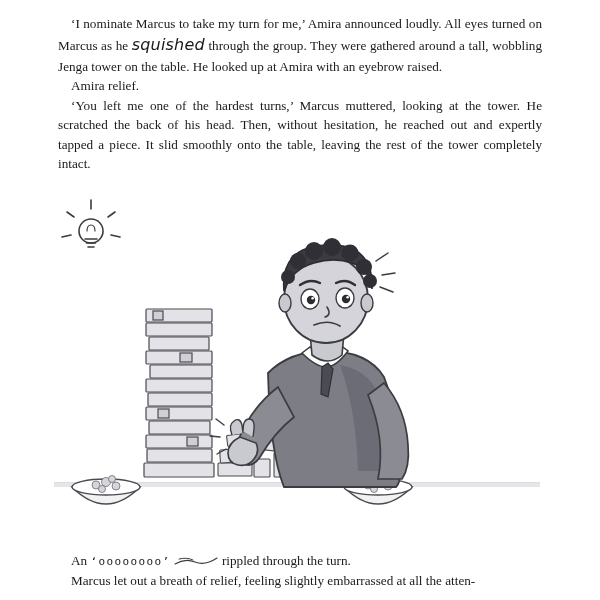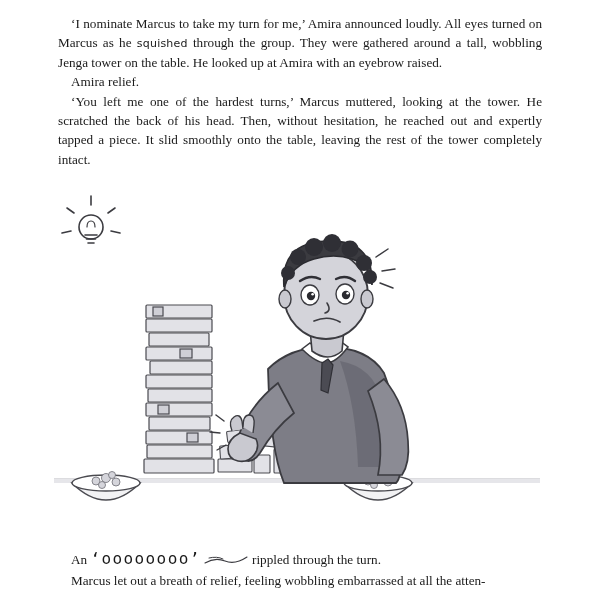--- a/index.html
+++ b/index.html
@@ -29,22 +29,23 @@
   }
   .para {
     margin: 0;
     text-indent: 0;
   }
   .para.indent {
     text-indent: 13px;
   }
   .squished {
     font-family: "DejaVu Sans", sans-serif;
-    font-size: 11px;
+    font-size: 16px;
     letter-spacing: 0.2px;
+    font-style: italic;
   }
   
   .illustration {
     position: relative;
     width: 486px;
     height: 355px;
     margin: 14px 0 0 -4px;
   }
   .illu-svg {
     display: block;
@@ -55,21 +56,21 @@
     left: 58px;
     right: 58px;
     bottom: 10px;
     font-size: 13.2px;
     line-height: 1.47;
     color: #1a1a1a;
   }
   .bottom-block .para.indent { text-indent: 13px; }
   .onomat {
     font-family: "DejaVu Sans Mono", monospace;
-    font-size: 16px;
+    font-size: 11px;
     letter-spacing: 1.4px;
   }
   .swoosh {
     display: inline-block;
     width: 46px;
     height: 10px;
     vertical-align: -1px;
     margin-left: 2px;
   }
 </style>
@@ -249,17 +250,17 @@
   </div>
 
   <div class="bottom-block">
     <p class="para indent">
       <span>An </span><span class="onomat">‘oooooooo’</span><svg class="swoosh" viewBox="0 0 46 10">
           <path d="M2 8 q10 -6 20 -2 q10 4 22 -4" stroke="#3b3b40" stroke-width="1.1" fill="none" stroke-linecap="round"></path>
           <path d="M6 3 q8 -2 14 1" stroke="#3b3b40" stroke-width="1" fill="none" stroke-linecap="round"></path>
         </svg><span>  rippled through the turn.</span>
     </p>
     <p class="para indent">
-      <span>Marcus let out a breath of relief, feeling wobbling embarrassed at all the atten-</span>
+      <span>Marcus let out a breath of relief, feeling slightly embarrassed at all the atten-</span>
     </p>
   </div>
 
 </div>
 
 </body></html>

